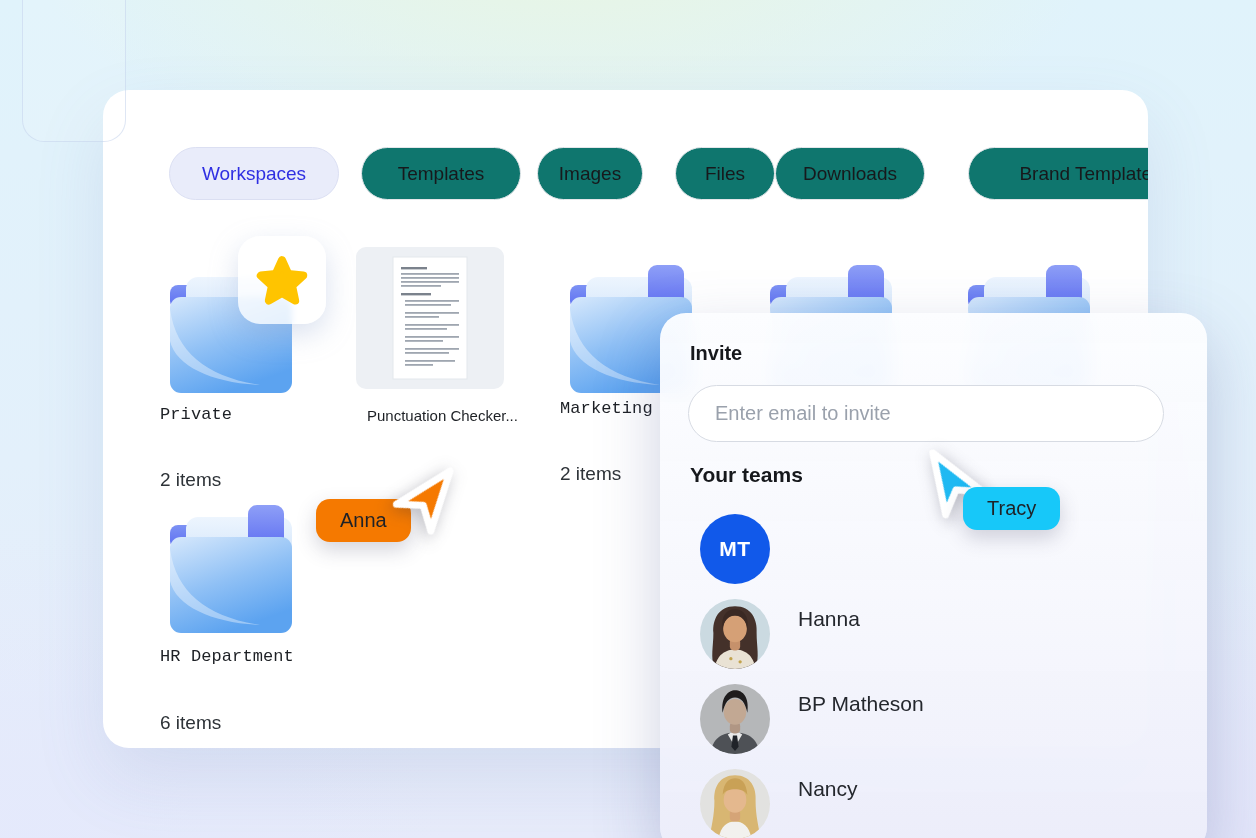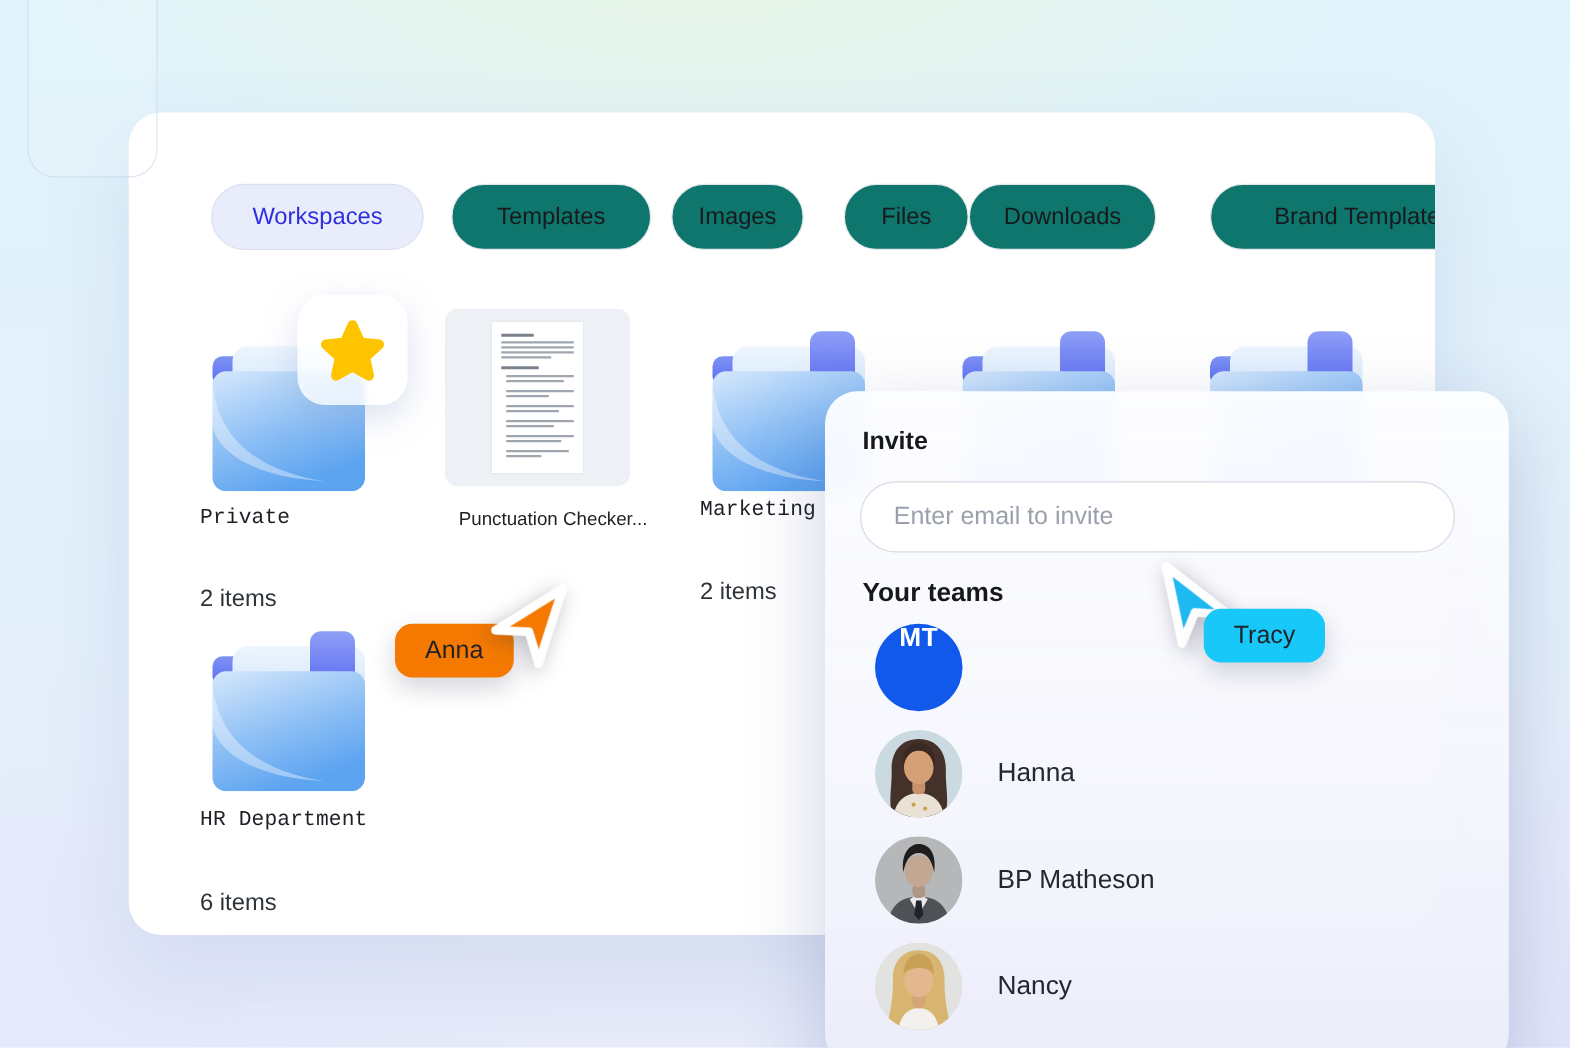--- a/index.html
+++ b/index.html
@@ -54,22 +54,22 @@
   .invite-title { position:absolute; left:30px; top:29px; font-size:20px; font-weight:600; color:#16181c; }
   .invite-input {
     position:absolute; left:28px; top:72px; width:476px; height:57px;
     border:1.5px solid #d7dbe3; border-radius:29px; background:#fff;
     padding:0 26px; font-size:20px; color:#1d2025; font-family:inherit; outline:none;
   }
   .invite-input::placeholder { color:#9aa1ac; }
   .teams-heading { position:absolute; left:30px; top:150px; font-size:21px; font-weight:600; color:#16181c; }
   .team-row { position:absolute; left:0; width:100%; height:72px; cursor:pointer; }
   .avatar {
-    position:absolute; left:40px; top:0; width:70px; height:70px; border-radius:50%;
-    overflow:hidden; display:flex; justify-content:center;
+    position:absolute; left:40px; top:15px; width:70px; height:70px; border-radius:50%;
+    overflow:hidden; display:flex; align-items:center; justify-content:center;
   }
   .avatar-initials { color:#fff; font-size:21px; font-weight:700; letter-spacing:.5px; }
   .team-name { position:absolute; left:138px; top:0; height:70px; display:flex; align-items:center; font-size:21px; color:#24272d; }
   
   .cursor { position:absolute; z-index:20; }
   .cursor svg { filter:drop-shadow(0 5px 8px rgba(40,40,60,.3)); }
   .cursor-bubble {
     position:absolute; z-index:21; border-radius:14px; padding:10px 24px;
     font-size:20px; font-weight:500; color:#1f2227;
     box-shadow:0 8px 20px rgba(60,60,90,.22);

